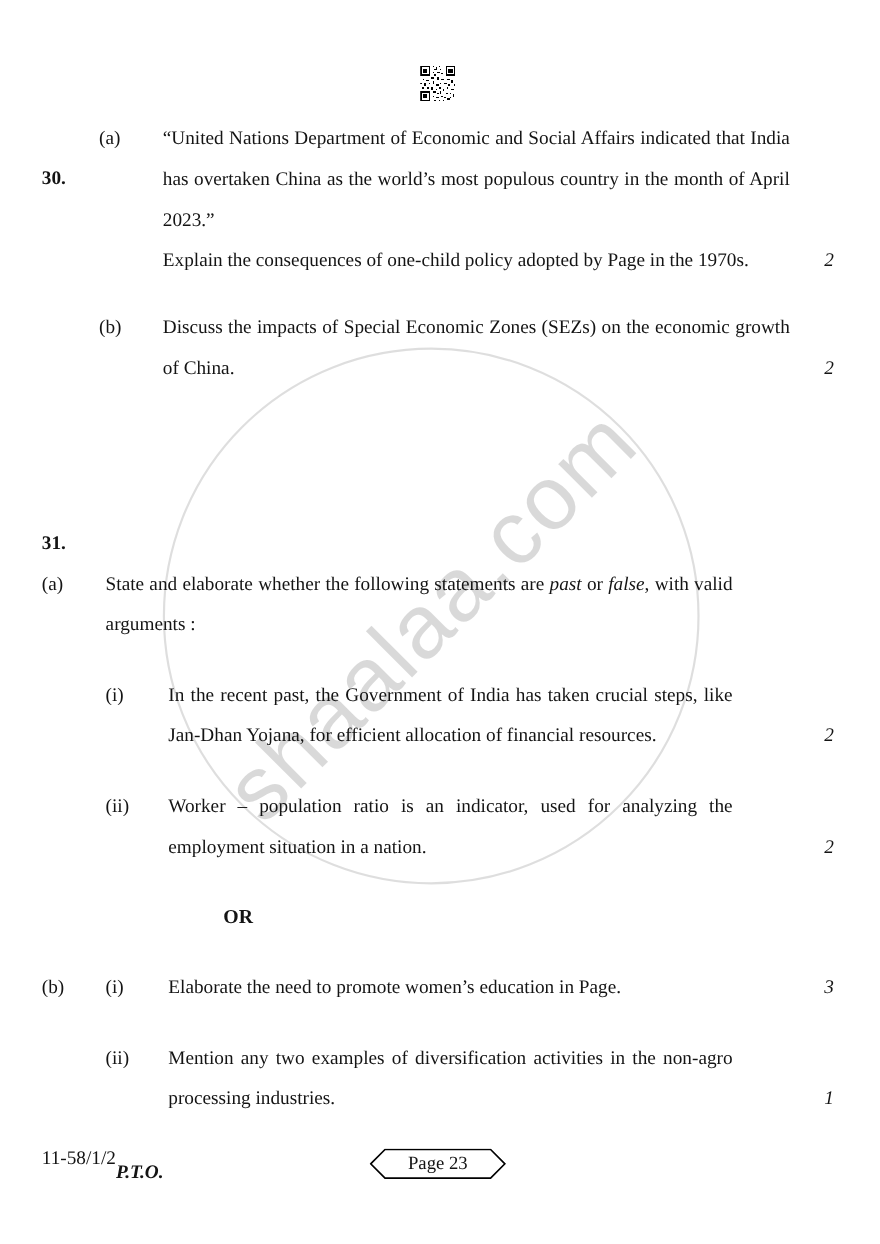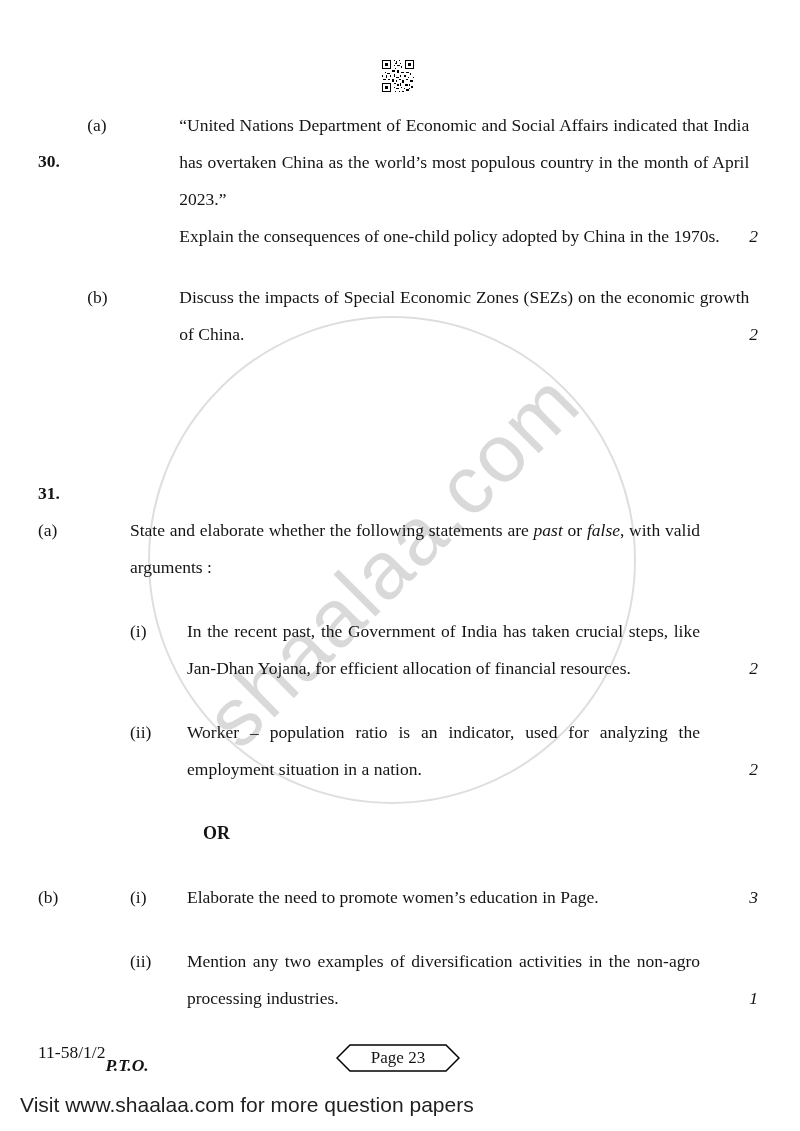--- a/index.html
+++ b/index.html
@@ -35,21 +35,21 @@
   .qr { width:32px; height:32px; margin:60px auto 0 auto; }
   .qrow { display:flex; }
   .q30 { margin-top:15px; }
   .q31 { margin-top:86px;flex-direction:column; }
   .qnum { width:52px; font-weight:bold;margin-top:36px; }
   .parts { flex:1; }
   .part { display:flex; }
   .mt24 { margin-top:24px; }
   .mt27 { margin-top:27px; }
   .plabel { width:58px; }
-  .pbody { flex:1;margin-left:34px; }
+  .pbody { flex:1; }
   .para { display:flex; }
   .ptext { width:570px; text-align:justify; }
   .marks { margin-left:auto; align-self:flex-end; font-style:italic; }
   .sub { display:flex; }
   .slabel { width:57px; }
   .sbody { flex:1; }
   .sub .ptext { width:513px; }
   .or-row { margin-top:27px; margin-left:165px; font-weight:bold; font-size:18px; }
   .ital { font-style:italic; }
   
@@ -154,21 +154,21 @@
     <div class="qrow q30">
       <div class="qnum">30.</div>
       <div class="parts">
         <div class="part">
           <div class="plabel">(a)</div>
           <div class="pbody">
             <div class="para">
               <div class="ptext">“United Nations Department of Economic and Social Affairs indicated that India has overtaken China as the world’s most populous country in the month of April 2023.”</div>
             </div>
             <div class="para">
-              <div class="ptext">Explain the consequences of one-child policy adopted by China in the 1970s.</div>
+              <div class="ptext">Explain the consequences of one-child policy adopted by Page in the 1970s.</div>
               <div class="marks">2</div>
             </div>
           </div>
         </div>
         <div class="part mt24">
           <div class="plabel">(b)</div>
           <div class="pbody">
             <div class="para">
               <div class="ptext">Discuss the impacts of Special Economic Zones (SEZs) on the economic growth of China.</div>
               <div class="marks">2</div>
@@ -242,15 +242,14 @@
     <span class="fcode">11-58/1/2</span>
     <div class="page-banner">
       <svg width="124" height="28" viewBox="0 0 124 28">
         <polygon points="14,1 110,1 123,14 110,27 14,27 1,14" fill="#ffffff" stroke="#000000" stroke-width="1.5"></polygon>
       </svg>
       <span class="pl">Page 23</span>
     </div>
     <span class="pto">P.T.O.</span>
   </div>
 
-  <div class="bottom-note">Visit www.shaalaa.com for more question papers</div>
 
 </div>
 
 </body></html>

